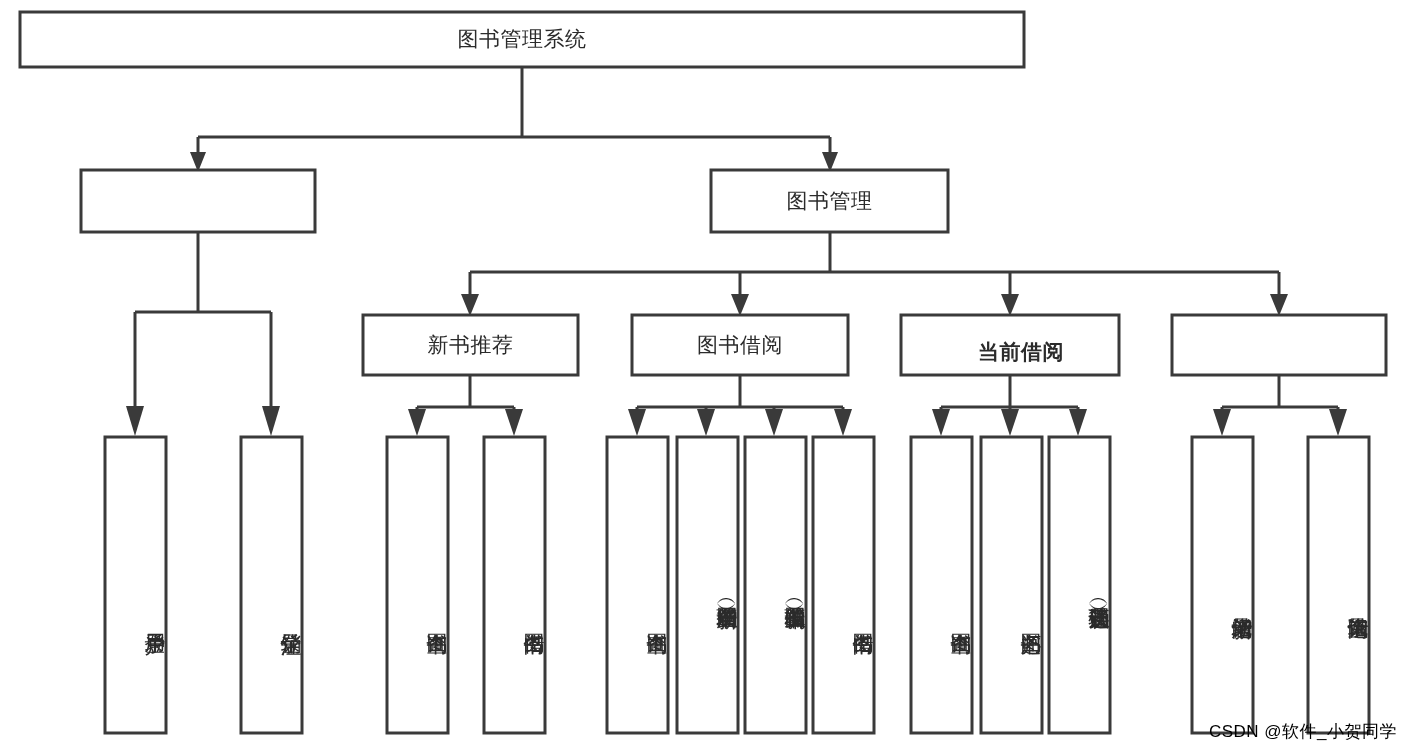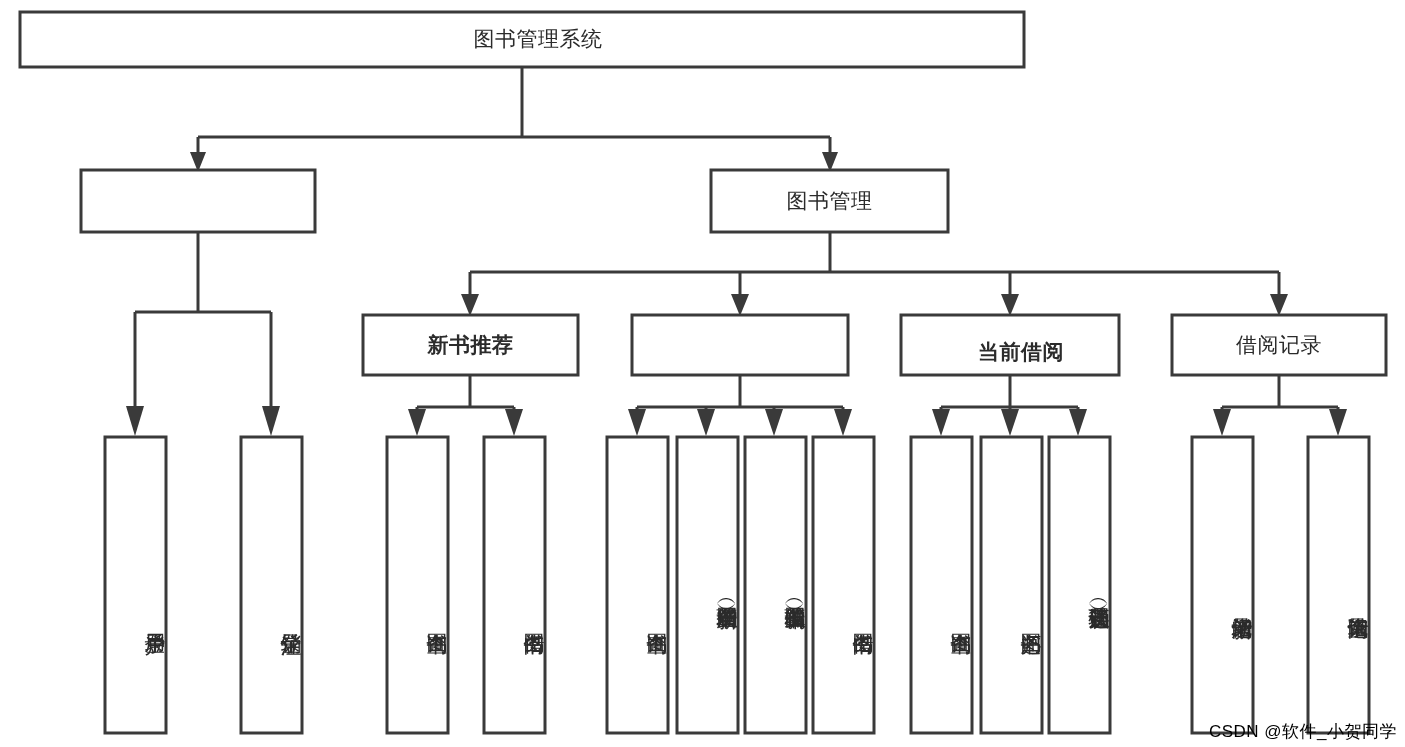--- a/index.html
+++ b/index.html
@@ -173,27 +173,27 @@
 
       <rect class="node-box" x="911" y="437" width="61" height="296"></rect>
       <rect class="node-box" x="981" y="437" width="61" height="296"></rect>
       <rect class="node-box" x="1049" y="437" width="61" height="296"></rect>
 
       <rect class="node-box" x="1192" y="437" width="61" height="296"></rect>
       <rect class="node-box" x="1308" y="437" width="61" height="296"></rect>
     </g>
   </svg>
 
-  <div class="node-label-h" style="left:20px; top:12px; width:1004px; height:55px;padding-left:16px;">图书管理系统</div>
+  <div class="node-label-h" style="left:20px; top:12px; width:1004px; height:55px;">图书管理系统</div>
 
   <div class="node-label-h" style="left:711px; top:170px; width:237px; height:62px;text-align:center;">图书管理</div>
 
-  <div class="node-label-h" style="left:363px; top:315px; width:215px; height:60px;font-weight:bold;">新书推荐</div>
+  <div class="node-label-h" style="left:363px; top:315px; width:215px; height:60px;">新书推荐</div>
+  <div class="node-label-h" style="left:632px; top:315px; width:216px; height:60px;">图书借阅</div>
   <div class="node-label-h" style="left:901px; top:322px; width:240px; height:60px;font-weight:bold;">当前借阅</div>
-  <div class="node-label-h" style="left:1172px; top:315px; width:214px; height:60px;">借阅记录</div>
 
   <div class="node-label-v" style="left:105px; top:494px; width:61px; height:239px;">用户登录</div>
   <div class="node-label-v" style="left:241px; top:494px; width:61px; height:239px;">注销登录</div>
 
   <div class="node-label-v" style="left:387px; top:494px; width:61px; height:239px;">查询图书</div>
   <div class="node-label-v" style="left:484px; top:494px; width:61px; height:239px;">借阅图书</div>
 
   <div class="node-label-v" style="left:607px; top:494px; width:61px; height:239px;">查询图书</div>
   <div class="node-label-v" style="left:677px; top:443px; width:61px; height:290px;">新增图书（管理员）</div>
   <div class="node-label-v" style="left:745px; top:443px; width:61px; height:290px;">编辑图书（管理员）</div>

